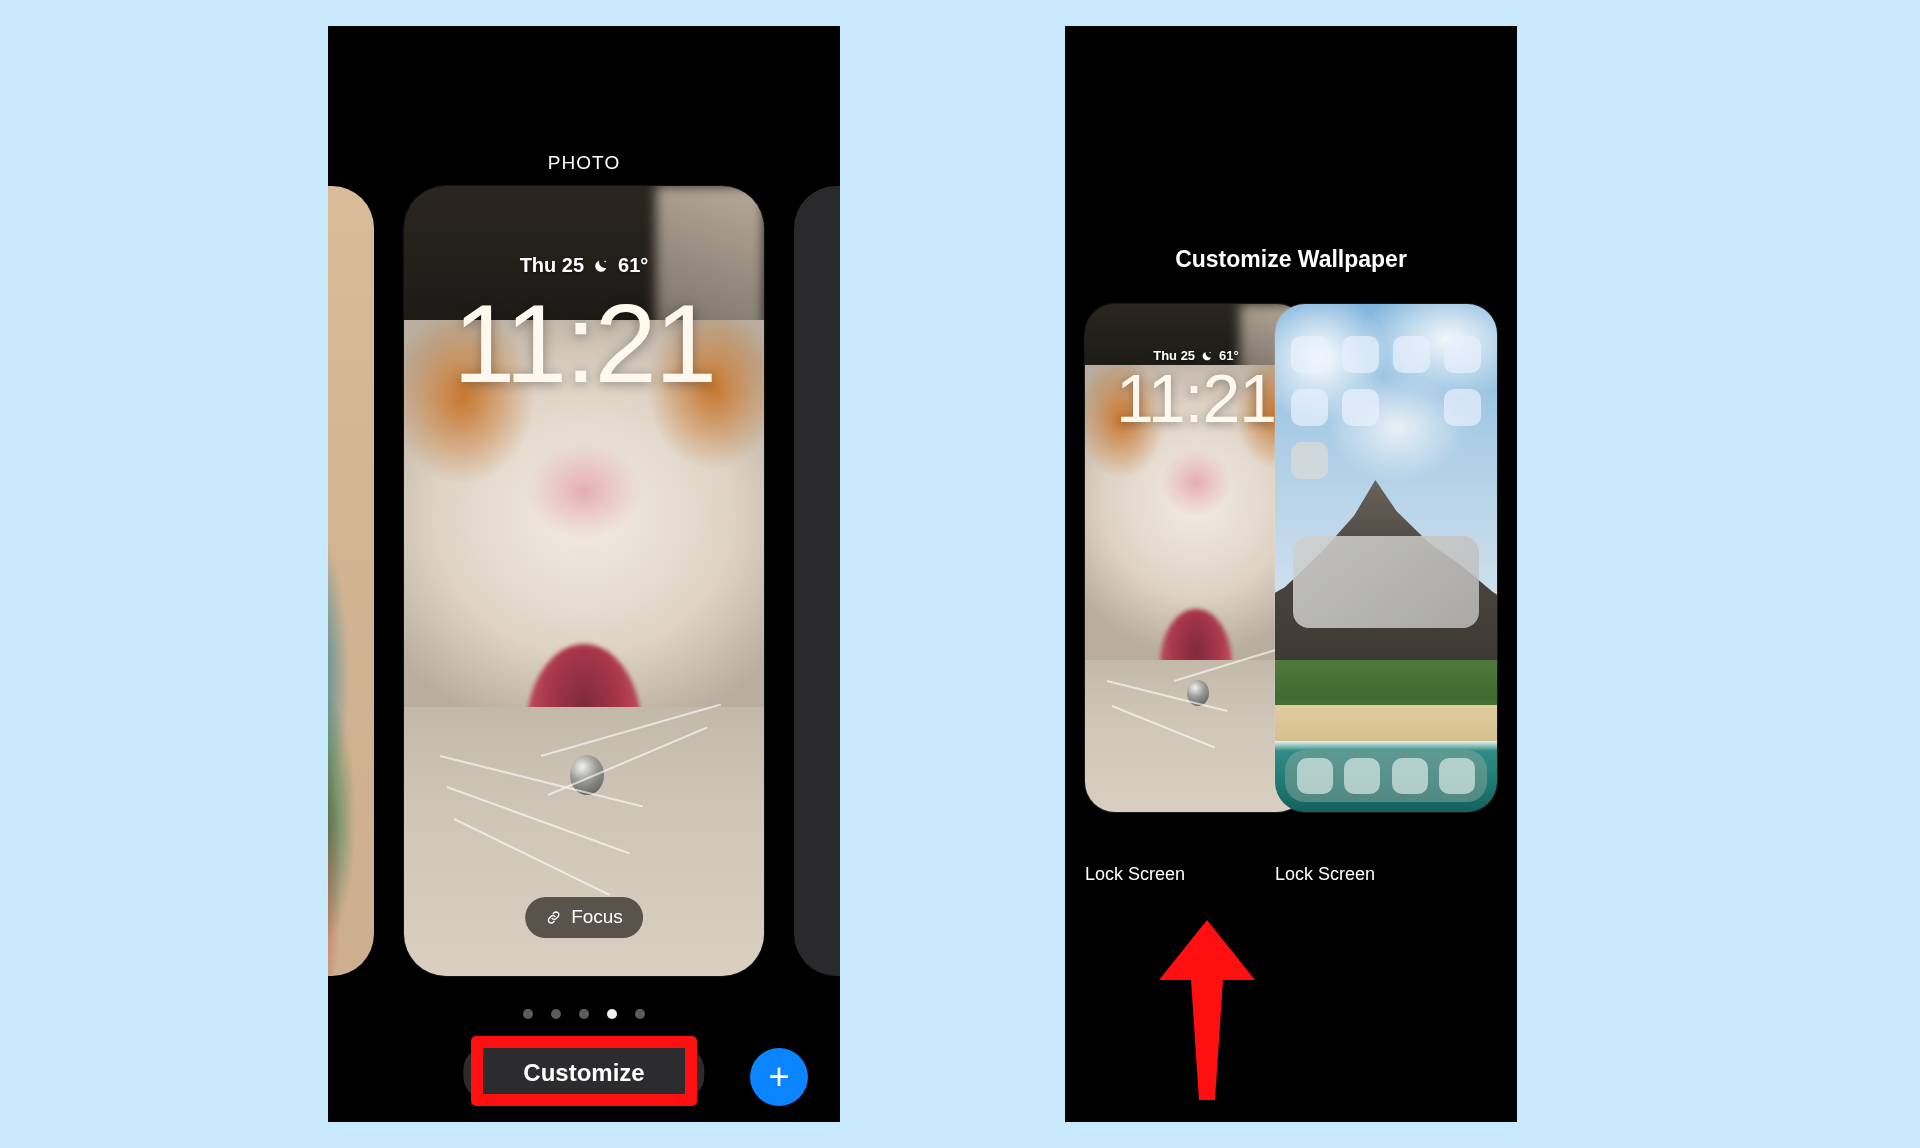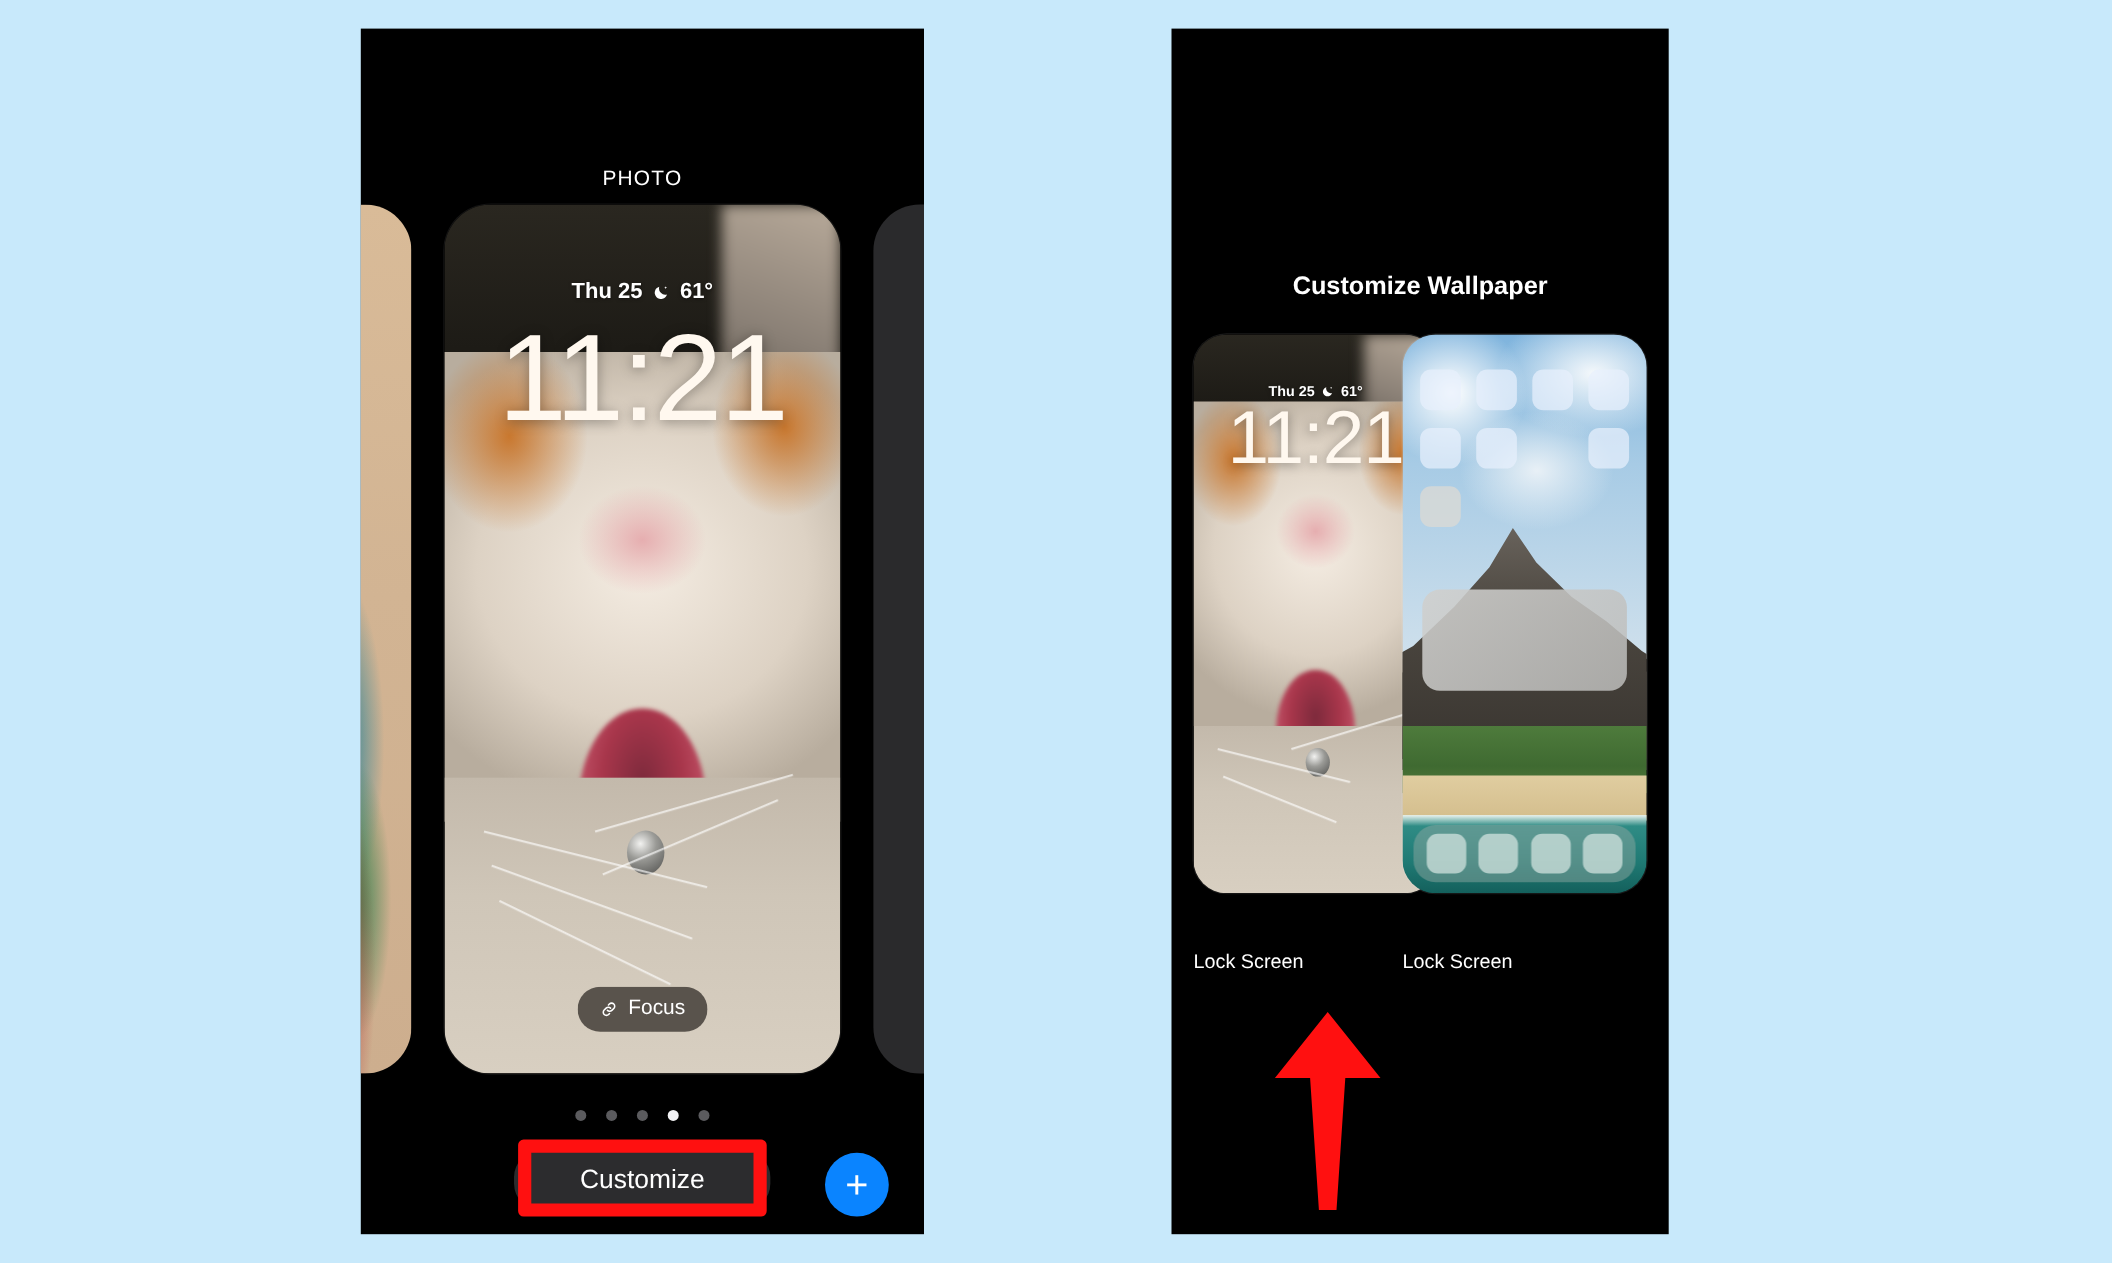--- a/index.html
+++ b/index.html
@@ -117,21 +117,21 @@
           display: flex; justify-content: center; gap: 18px; }
   .dot { width: 10px; height: 10px; border-radius: 50%; background: #5b5b5e; }
   .dot.active { background: #f2f2f4; }
 
   .bottom-bar {
     position: absolute; top: 1010px; left: 0; width: 100%; height: 80px;
   }
   .customize-btn {
     position: absolute; left: 50%; transform: translateX(-50%); top: 10px;
     background: #2c2c2e; color: #fff;
-    font-size: 24px; font-weight: 400;
+    font-size: 24px; font-weight: 700;
     border-radius: 24px; padding: 13px 60px;
     border: none; cursor: pointer; white-space: nowrap;
   }
   .red-box {
     position: absolute; left: 50%; transform: translateX(-50%); top: 0px;
     width: 226px; height: 70px;
     border: 12px solid #ff1010; border-radius: 5px; pointer-events: none;
   }
   .plus-btn {
     position: absolute; right: 32px; top: 12px;

